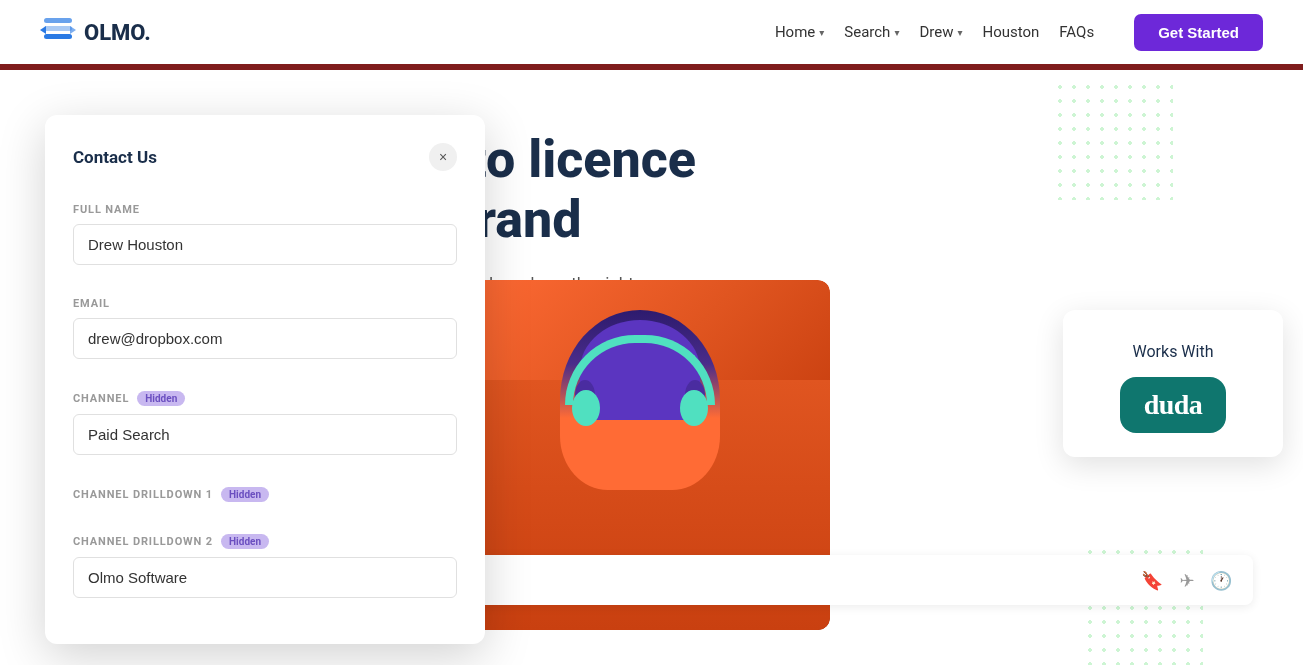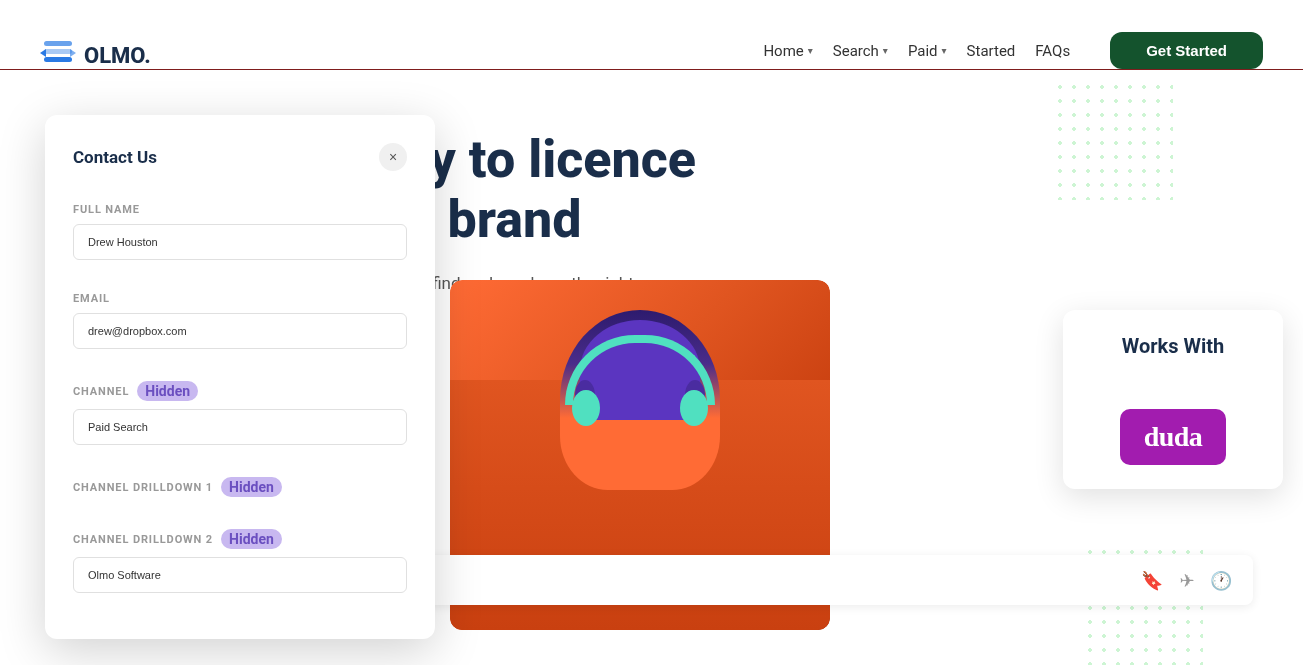--- a/index.html
+++ b/index.html
@@ -38,23 +38,23 @@
       opacity: 0.7;
     }
 
     
     .navbar {
       position: absolute;
       top: 0; left: 0; right: 0;
       height: 70px;
       background: white;
       display: flex;
-      align-items: flex-end;
+      align-items: center;
       padding: 0 40px;
-      border-bottom: 1px solid #7f1d1d;
+      border-bottom: 6px solid #7f1d1d;
       z-index: 1;
     }
     .nav-logo {
       display: flex;
       align-items: center;
       gap: 8px;
       font-weight: 800;
       font-size: 22px;
       color: #1a2e4a;
       margin-right: auto;
@@ -74,25 +74,25 @@
       cursor: pointer;
       display: flex;
       align-items: center;
       gap: 4px;
     }
     .nav-link .chevron {
       font-size: 10px;
       color: #666;
     }
     .nav-btn {
-      background: #14532d;
+      background: #6d28d9;
       color: white;
       border: none;
-      padding: 10px 36px;
-      border-radius: 12px;
+      padding: 10px 24px;
+      border-radius: 7px;
       font-size: 15px;
       font-weight: 600;
       cursor: pointer;
       margin-left: 20px;
     }
 
     
     .hero {
       position: absolute;
       top: 70px; left: 170px; right: 0;
@@ -191,36 +191,36 @@
       top: 310px; right: 20px;
       width: 220px;
       background: white;
       border-radius: 12px;
       box-shadow: 0 8px 30px rgba(0,0,0,0.12);
       padding: 24px 20px;
       text-align: center;
       z-index: 5;
     }
     .works-with-title {
-      font-size: 20px;
-      font-weight: 700;
+      font-size: 16px;
+      font-weight: 400;
       color: #1a2e4a;
       margin-bottom: 16px;
+      margin-top: 8px;
     }
     .duda-logo {
       display: inline-block;
-      background: #a21caf;
+      background: #0f766e;
       color: white;
       font-size: 28px;
       font-weight: 800;
       padding: 12px 24px;
-      border-radius: 10px;
+      border-radius: 16px;
       font-family: serif;
       letter-spacing: -0.5px;
-      margin-top: 35px;
     }
 
     
     .bottom-bar {
       position: absolute;
       bottom: 60px; left: 350px; right: 50px;
       height: 50px;
       background: white;
       border-radius: 8px;
       display: flex;
@@ -239,21 +239,21 @@
       display: flex;
       gap: 16px;
       color: #999;
       font-size: 18px;
     }
 
     
     .modal {
       position: absolute;
       top: 115px; left: 45px;
-      width: 390px;
+      width: 440px;
       background: white;
       border-radius: 12px;
       box-shadow: 0 12px 48px rgba(0,0,0,0.18);
       padding: 28px;
       z-index: 100;
     }
     .modal-header {
       display: flex;
       align-items: center;
       justify-content: space-between;
@@ -286,33 +286,33 @@
       letter-spacing: 0.08em;
       text-transform: uppercase;
       margin-bottom: 8px;
       display: flex;
       align-items: center;
       gap: 8px;
     }
     .hidden-badge {
       background: #c8b8f0;
       color: #6b4fc0;
-      font-size: 14px;
+      font-size: 10px;
       font-weight: 700;
       padding: 2px 8px;
       border-radius: 10px;
       text-transform: none;
       letter-spacing: 0;
     }
     .form-input {
       width: 100%;
       border: 1.5px solid #e0e0e0;
       border-radius: 6px;
       padding: 11px 14px;
-      font-size: 11px;
+      font-size: 15px;
       color: #333;
       outline: none;
       background: white;
     }
   </style>
 </head>
 <body>
 
 <div class="website-bg"></div>
 
@@ -335,25 +335,25 @@
   <div class="nav-links">
     <span class="nav-link">
       <span>Home</span>
       <span class="chevron">▾</span>
     </span>
     <span class="nav-link">
       <span>Search</span>
       <span class="chevron">▾</span>
     </span>
     <span class="nav-link">
-      <span>Paid</span>
+      <span>Drew</span>
       <span class="chevron">▾</span>
     </span>
     <span class="nav-link">
-      <span>Started</span>
+      <span>Houston</span>
     </span>
     <span class="nav-link">
       <span>FAQs</span>
     </span>
     <button class="nav-btn">Get Started</button>
   </div>
 </nav>
 
 <div class="hero">
   <h1 class="hero-title">

